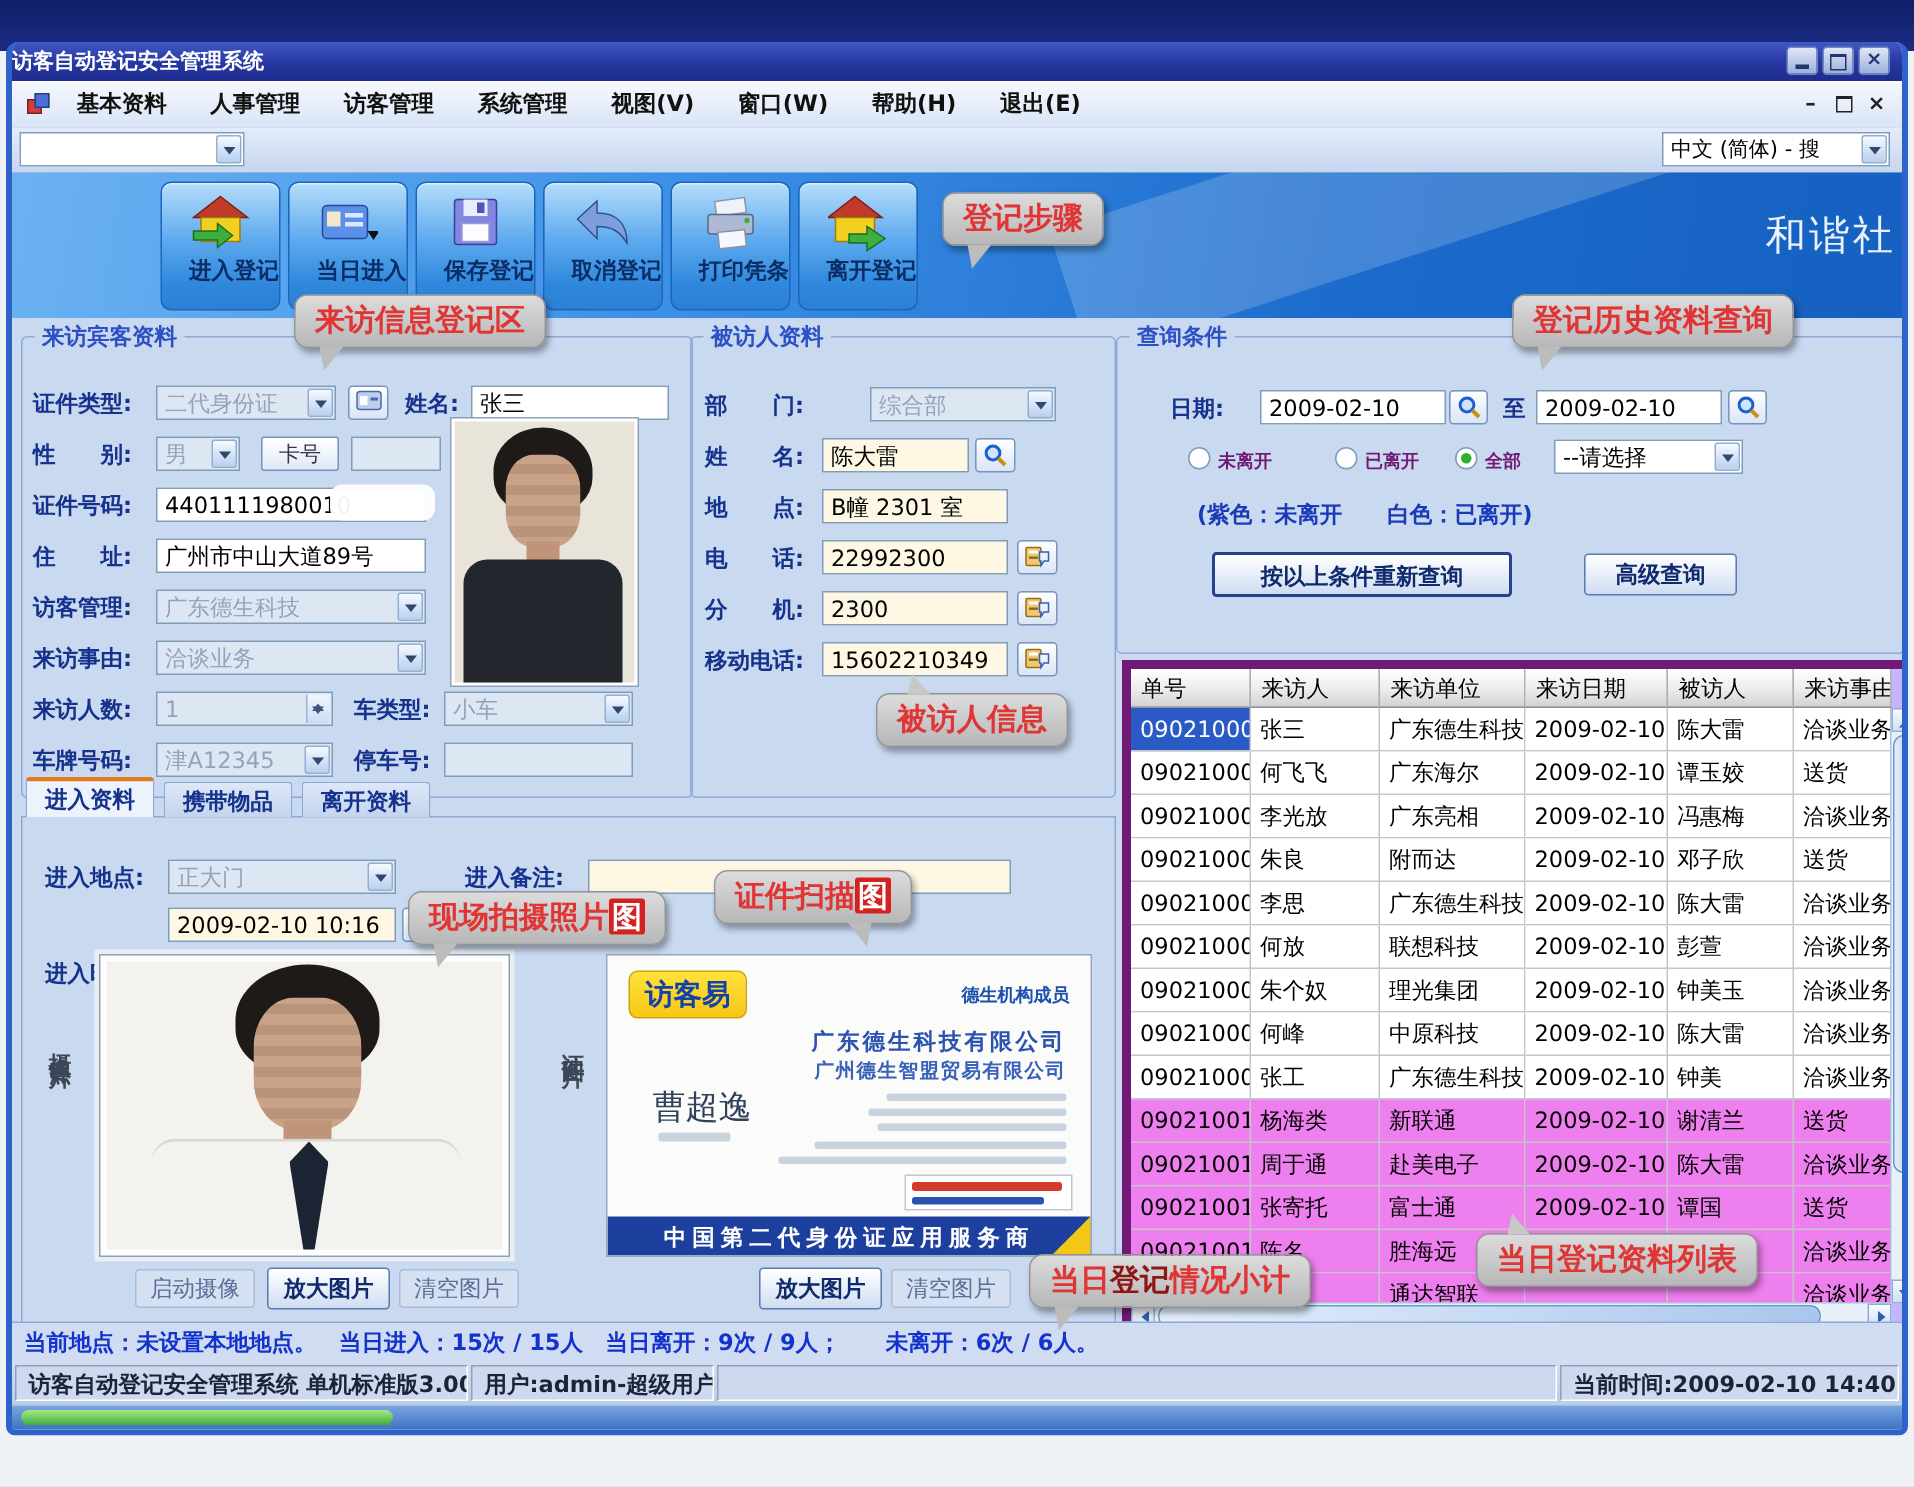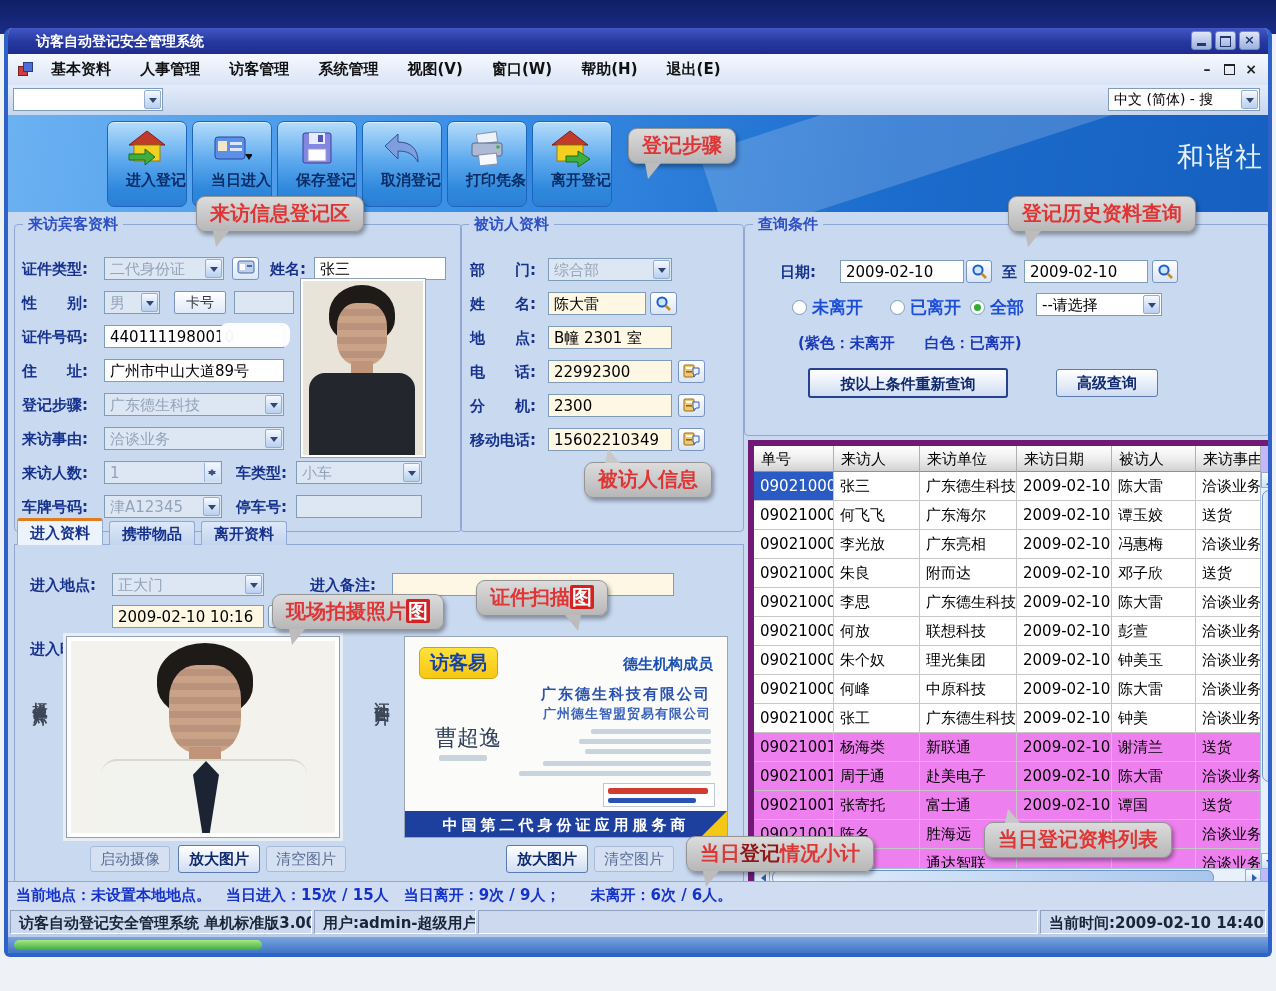--- a/index.html
+++ b/index.html
@@ -5,21 +5,21 @@
   html,body{margin:0;padding:0}
   body{width:1276px;height:991px;position:relative;background:#eef1f6;
        font-family:"DejaVu Sans","Liberation Sans",sans-serif;overflow:hidden}
   
   #topstrip{position:absolute;left:0;top:0;width:1276px;height:34px;background:linear-gradient(#101f66,#1b2c86)}
   #window{position:absolute;left:4px;top:28px;width:1268px;height:929px;
           border-left:4px solid #2f62c8;border-right:4px solid #2f62c8;border-bottom:4px solid #2f62c8;
           border-radius:8px 8px 6px 6px;overflow:hidden;background:#c9d9f0;box-sizing:border-box}
   #titlebar{position:absolute;left:0;top:0;right:0;height:26px;
             background:linear-gradient(#4157c5,#26379f 55%,#1d2c8d);color:#fff;font-size:14px;font-weight:bold;
-            line-height:26px;padding-left:28px;box-sizing:border-box}
+            line-height:26px;padding-left:0;box-sizing:border-box}
   .tb-btn{position:absolute;top:3px;width:21px;height:19px;border:1px solid #7386c0;border-radius:3px;
           background:linear-gradient(#dfe6f7,#9cb0dd);box-sizing:border-box;text-align:center;line-height:16px;
           color:#23366e;font-weight:bold;font-size:13px}
   .glyph-min{display:inline-block;width:9px;height:3px;background:#23366e;margin-top:11px}
   .glyph-res{display:inline-block;width:9px;height:8px;border:1px solid #23366e;border-top-width:2px;margin-top:4px}
   
   #menubar{position:absolute;left:0;top:26px;right:0;height:31px;background:linear-gradient(#f6f9fe,#d9e4f6);
            border-bottom:1px solid #aebfdc}
   .menu-item{position:relative;display:inline-block;padding:6px 12px 0 12px;font-size:15px;color:#111;font-weight:bold;cursor:default}
   #appicon{position:absolute;left:10px;top:8px;width:14px;height:14px}
@@ -61,21 +61,21 @@
   .iconbtn svg{margin-top:2px}
   .spin{position:absolute;right:1px;top:1px;bottom:1px;width:15px;background:linear-gradient(#f2f7fe,#cadcf4);
         border-left:1px solid #9ab4dc}
   .spin::before,.spin::after{content:"";position:absolute;left:3px;border:4px solid transparent}
   .spin::before{top:2px;border-bottom:5px solid #41547e}
   .spin::after{bottom:2px;border-top:5px solid #41547e}
   .radio-item{position:absolute;height:16px}
   .radio{display:inline-block;width:13px;height:13px;border:1px solid #7f9db9;border-radius:50%;background:#fff;
          vertical-align:-2px;position:relative}
   .radio.on::after{content:"";position:absolute;left:3px;top:3px;width:7px;height:7px;border-radius:50%;background:#2fae2f}
-  .rlbl{font-size:17px;font-weight:bold;color:#1d4ed8;margin-left:5px}
+  .rlbl{font-size:12px;font-weight:bold;color:#701a75;margin-left:5px}
   .pushbtn{position:absolute;box-sizing:border-box;border:1px solid #5a7ab0;border-radius:3px;
            background:linear-gradient(#ffffff,#e3ebf8 60%,#cfdcf1);font-size:15px;font-weight:bold;color:#102a6e;
            text-align:center;cursor:pointer}
   .pushbtn.default{border:2px solid #26418e}
   .flatbtn{background:#d5e0f2;border:1px solid #a9bbd8;color:#5a6e96;font-weight:normal}
   
   #grid{position:absolute;left:740px;top:412px;width:524px;height:440px;border:6px solid #701a75;background:#c4b5fd;overflow:hidden}
   .thead{display:flex;height:26px}
   .th{box-sizing:border-box;background:linear-gradient(#ffffff,#ececec 55%,#d2d2d2);border-right:1px solid #b0b0b0;
       border-bottom:1px solid #909090;font-size:15px;color:#000;padding:4px 0 0 7px;white-space:nowrap;overflow:hidden}
@@ -107,21 +107,21 @@
   .p-hair{position:absolute;border-radius:50% 50% 42% 42%;background:#1d1a18}
   .p-face{position:absolute;background:repeating-linear-gradient(0deg,#caa287 0 7px,#b9937c 7px 14px),
           repeating-linear-gradient(90deg,rgba(255,255,255,.12) 0 7px,rgba(0,0,0,.05) 7px 14px);border-radius:38%}
   .p-neck{position:absolute;background:#bf9479}
   .p-shirt{position:absolute;border-radius:16px 16px 0 0}
   .p-tie{position:absolute;background:#1c2433;clip-path:polygon(50% 0,100% 18%,62% 100%,38% 100%,0 18%)}
   
   #card{position:absolute;background:#fbfcfa;border:1px solid #9aa6b8;overflow:hidden}
   #card .logo{position:absolute;left:14px;top:10px;background:linear-gradient(#ffe23c,#f7c714);border-radius:6px;
               padding:2px 10px;color:#1542a8;font-weight:bold;font-size:19px;border:1px solid #caa40e}
-  #card .member{position:absolute;right:14px;top:18px;color:#1b4fb0;font-weight:bold;font-size:15px}
+  #card .member{position:absolute;right:14px;top:18px;color:#1b4fb0;font-weight:bold;font-size:12px}
   #card .co1{position:absolute;right:16px;top:48px;color:#2a52b0;font-weight:bold;font-size:15px;letter-spacing:2px}
   #card .co2{position:absolute;right:16px;top:68px;color:#3a62ba;font-weight:bold;font-size:13px;letter-spacing:1px}
   #card .person{position:absolute;left:30px;top:86px;color:#32405c;font-size:22px;font-family:"DejaVu Serif","Liberation Serif",serif}
   #card .blur{position:absolute;background:#9fb0c6;opacity:.55;border-radius:2px}
   #card .promo{position:absolute;right:12px;bottom:30px;width:110px;height:22px;background:#fff;border:1px solid #c0c6d0}
   #card .promo i{position:absolute;left:4px;top:4px;width:100px;height:6px;background:#d23c2e;border-radius:2px}
   #card .promo u{position:absolute;left:4px;bottom:3px;width:88px;height:5px;background:#2a52b0;border-radius:2px}
   #card .cbar{position:absolute;left:0;right:0;bottom:0;height:26px;background:#1d3f9e;color:#fff;font-weight:bold;
               font-size:15px;letter-spacing:4px;text-align:center;padding-top:5px;box-sizing:border-box}
   #card .ccorner{position:absolute;right:0;bottom:0;width:0;height:0;border-bottom:26px solid #f4c716;border-left:26px solid transparent}
@@ -278,21 +278,21 @@
   <span class="inp" style="left:96px;top:297px;width:180px">
     <span>4401111980010</span>
   </span>
   <span class="redact" style="left:212px;top:295px;width:70px;height:24px"></span>
 
   <span class="lbl" style="left:14px;top:334px">住　　址:</span>
   <span class="inp" style="left:96px;top:331px;width:180px">
     <span>广州市中山大道89号</span>
   </span>
 
-  <span class="lbl" style="left:14px;top:368px">登记步骤:</span>
+  <span class="lbl" style="left:14px;top:368px">访客管理:</span>
   <span class="inp combo dis" style="left:96px;top:365px;width:180px">
     <span>广东德生科技</span>
     <span class="dd"></span>
   </span>
 
   <span class="lbl" style="left:14px;top:402px">来访事由:</span>
   <span class="inp combo dis" style="left:96px;top:399px;width:180px">
     <span>洽谈业务</span>
     <span class="dd"></span>
   </span>
@@ -324,21 +324,21 @@
       <div class="p-face" style="left:34px;top:22px;width:50px;height:62px"></div>
       <div class="p-neck" style="left:48px;top:80px;width:22px;height:16px"></div>
       <div class="p-shirt" style="left:6px;top:92px;width:106px;height:84px;background:#23262c"></div>
     </div>
   </div>
 
   <div class="group" style="left:452px;top:196px;width:282px;height:306px">
     <span class="gtitle">被访人资料</span>
   </div>
   <span class="lbl" style="left:462px;top:233px">部　　门:</span>
-  <span class="inp combo dis" style="left:540px;top:230px;width:124px">
+  <span class="inp combo dis" style="left:572px;top:230px;width:124px">
     <span>综合部</span>
     <span class="dd"></span>
   </span>
 
   <span class="lbl" style="left:462px;top:267px">姓　　名:</span>
   <span class="inp cream" style="left:540px;top:264px;width:98px">
     <span>陈大雷</span>
   </span>
   <span class="iconbtn" style="left:642px;top:264px">
     <svg width="17" height="16" viewBox="0 0 17 16">

